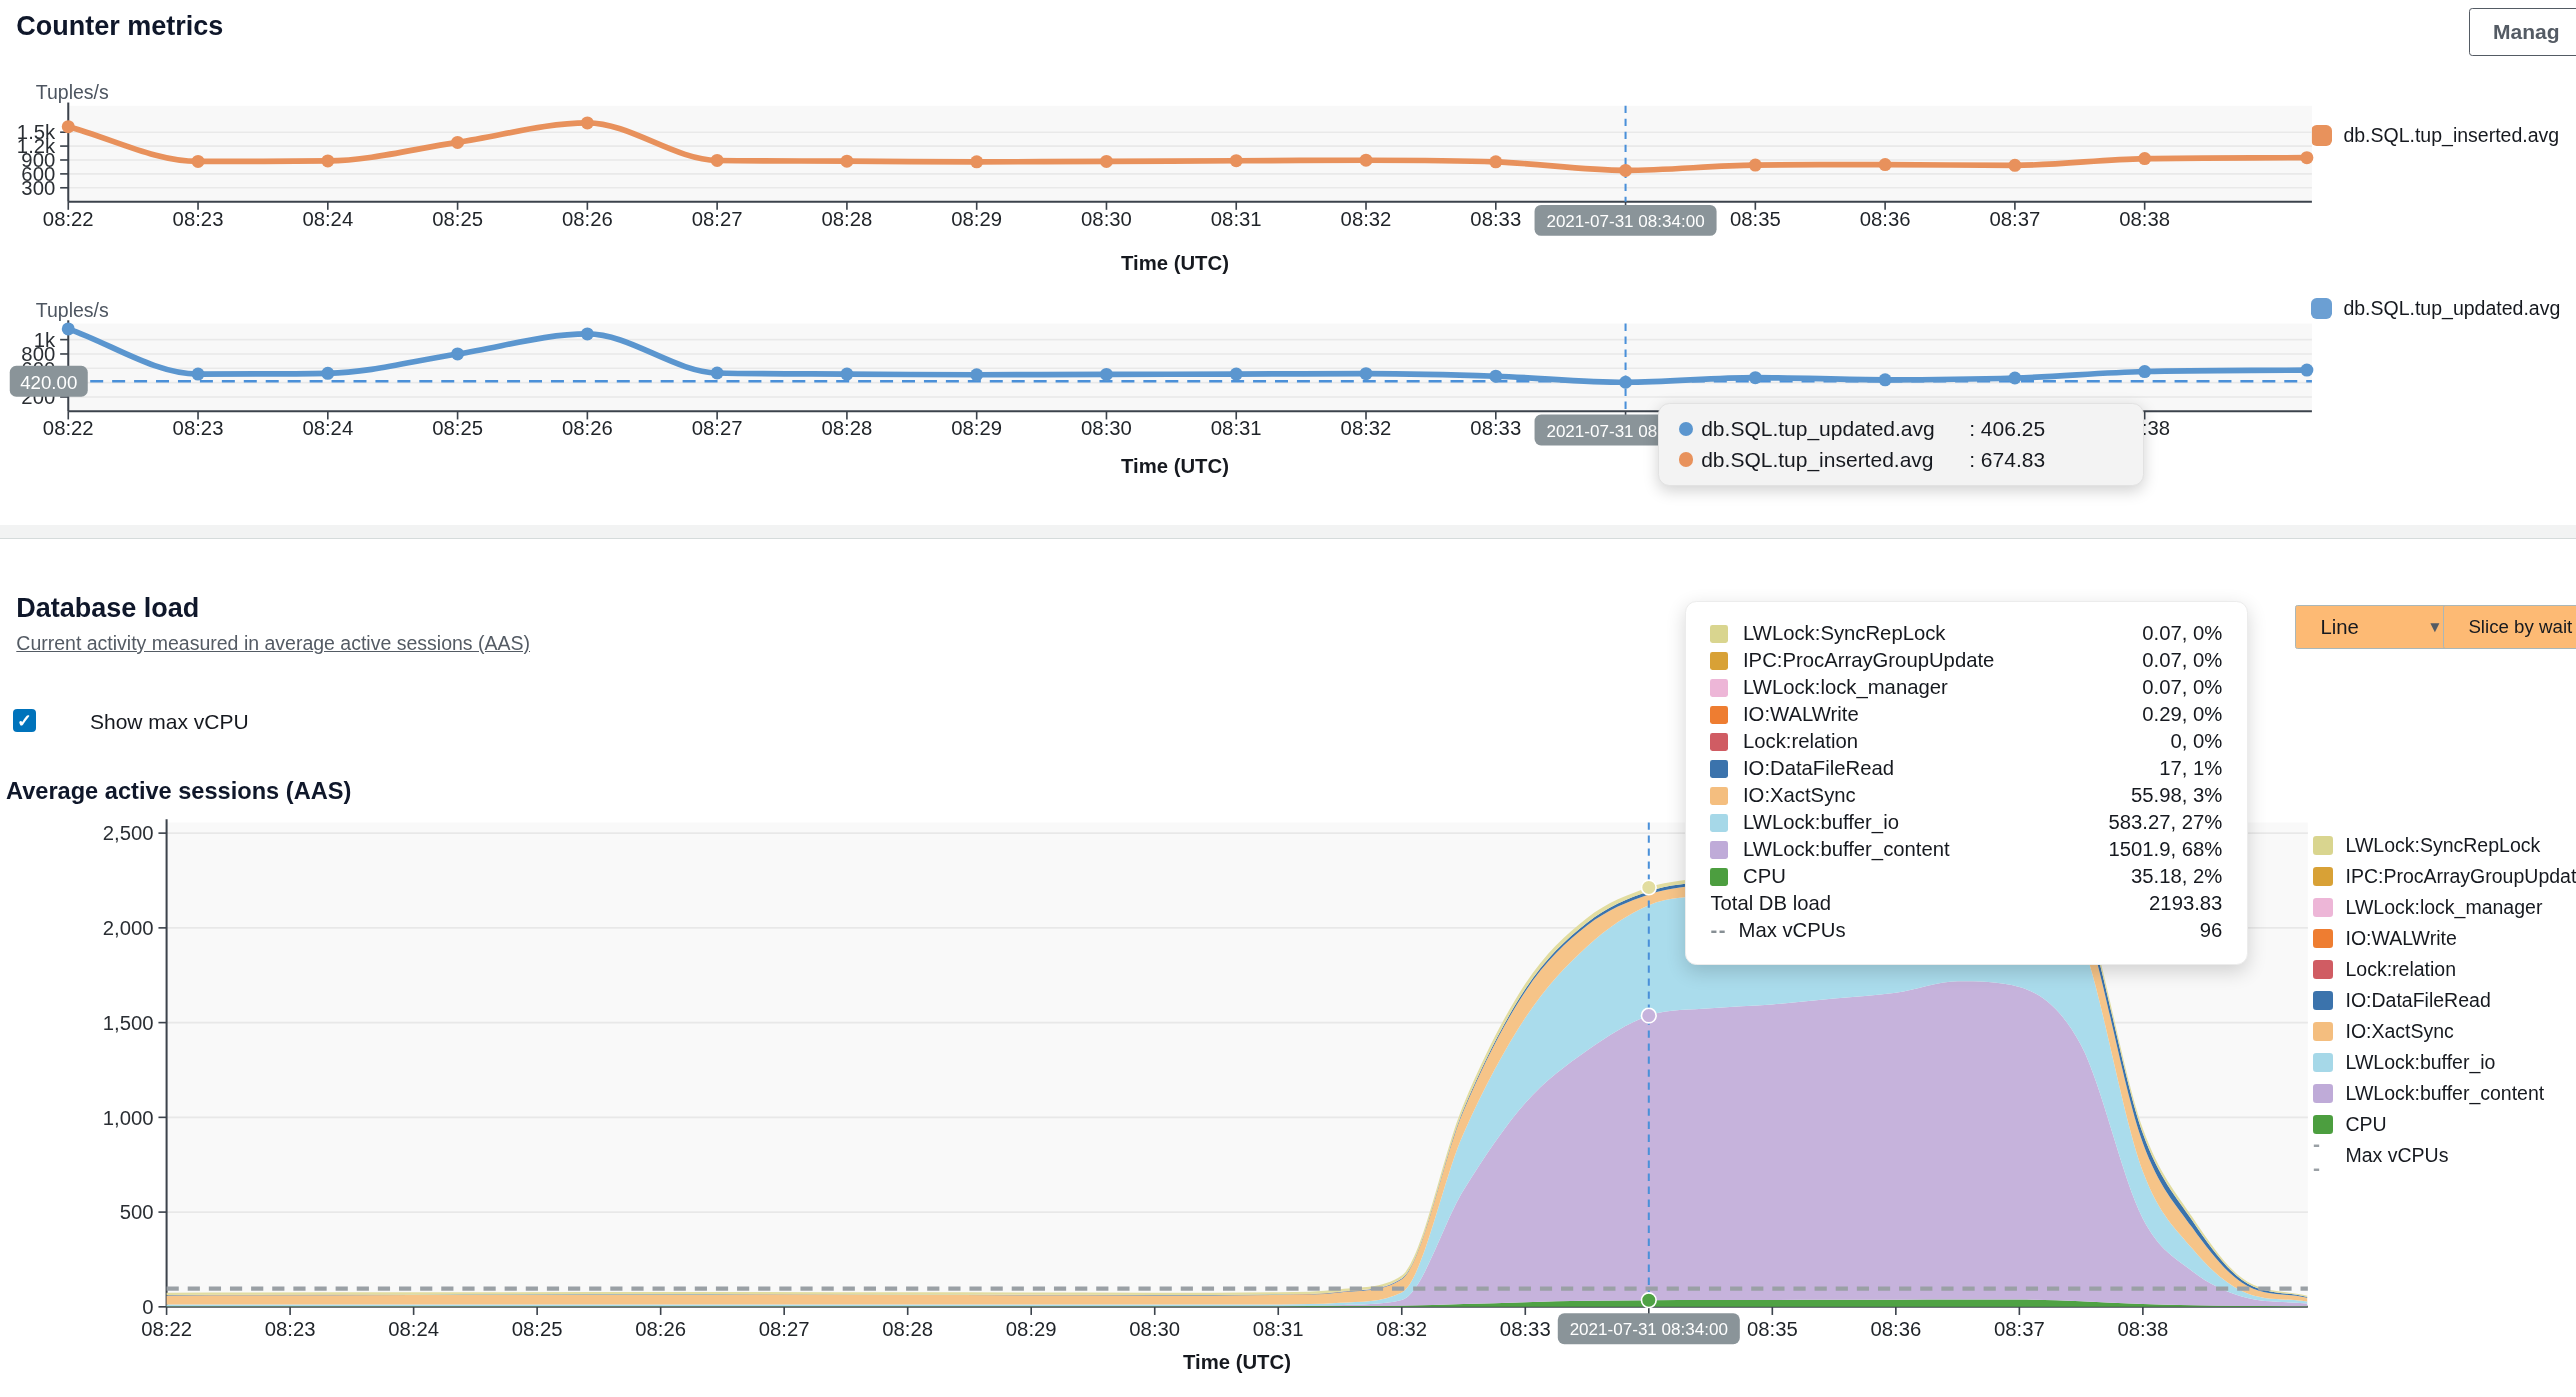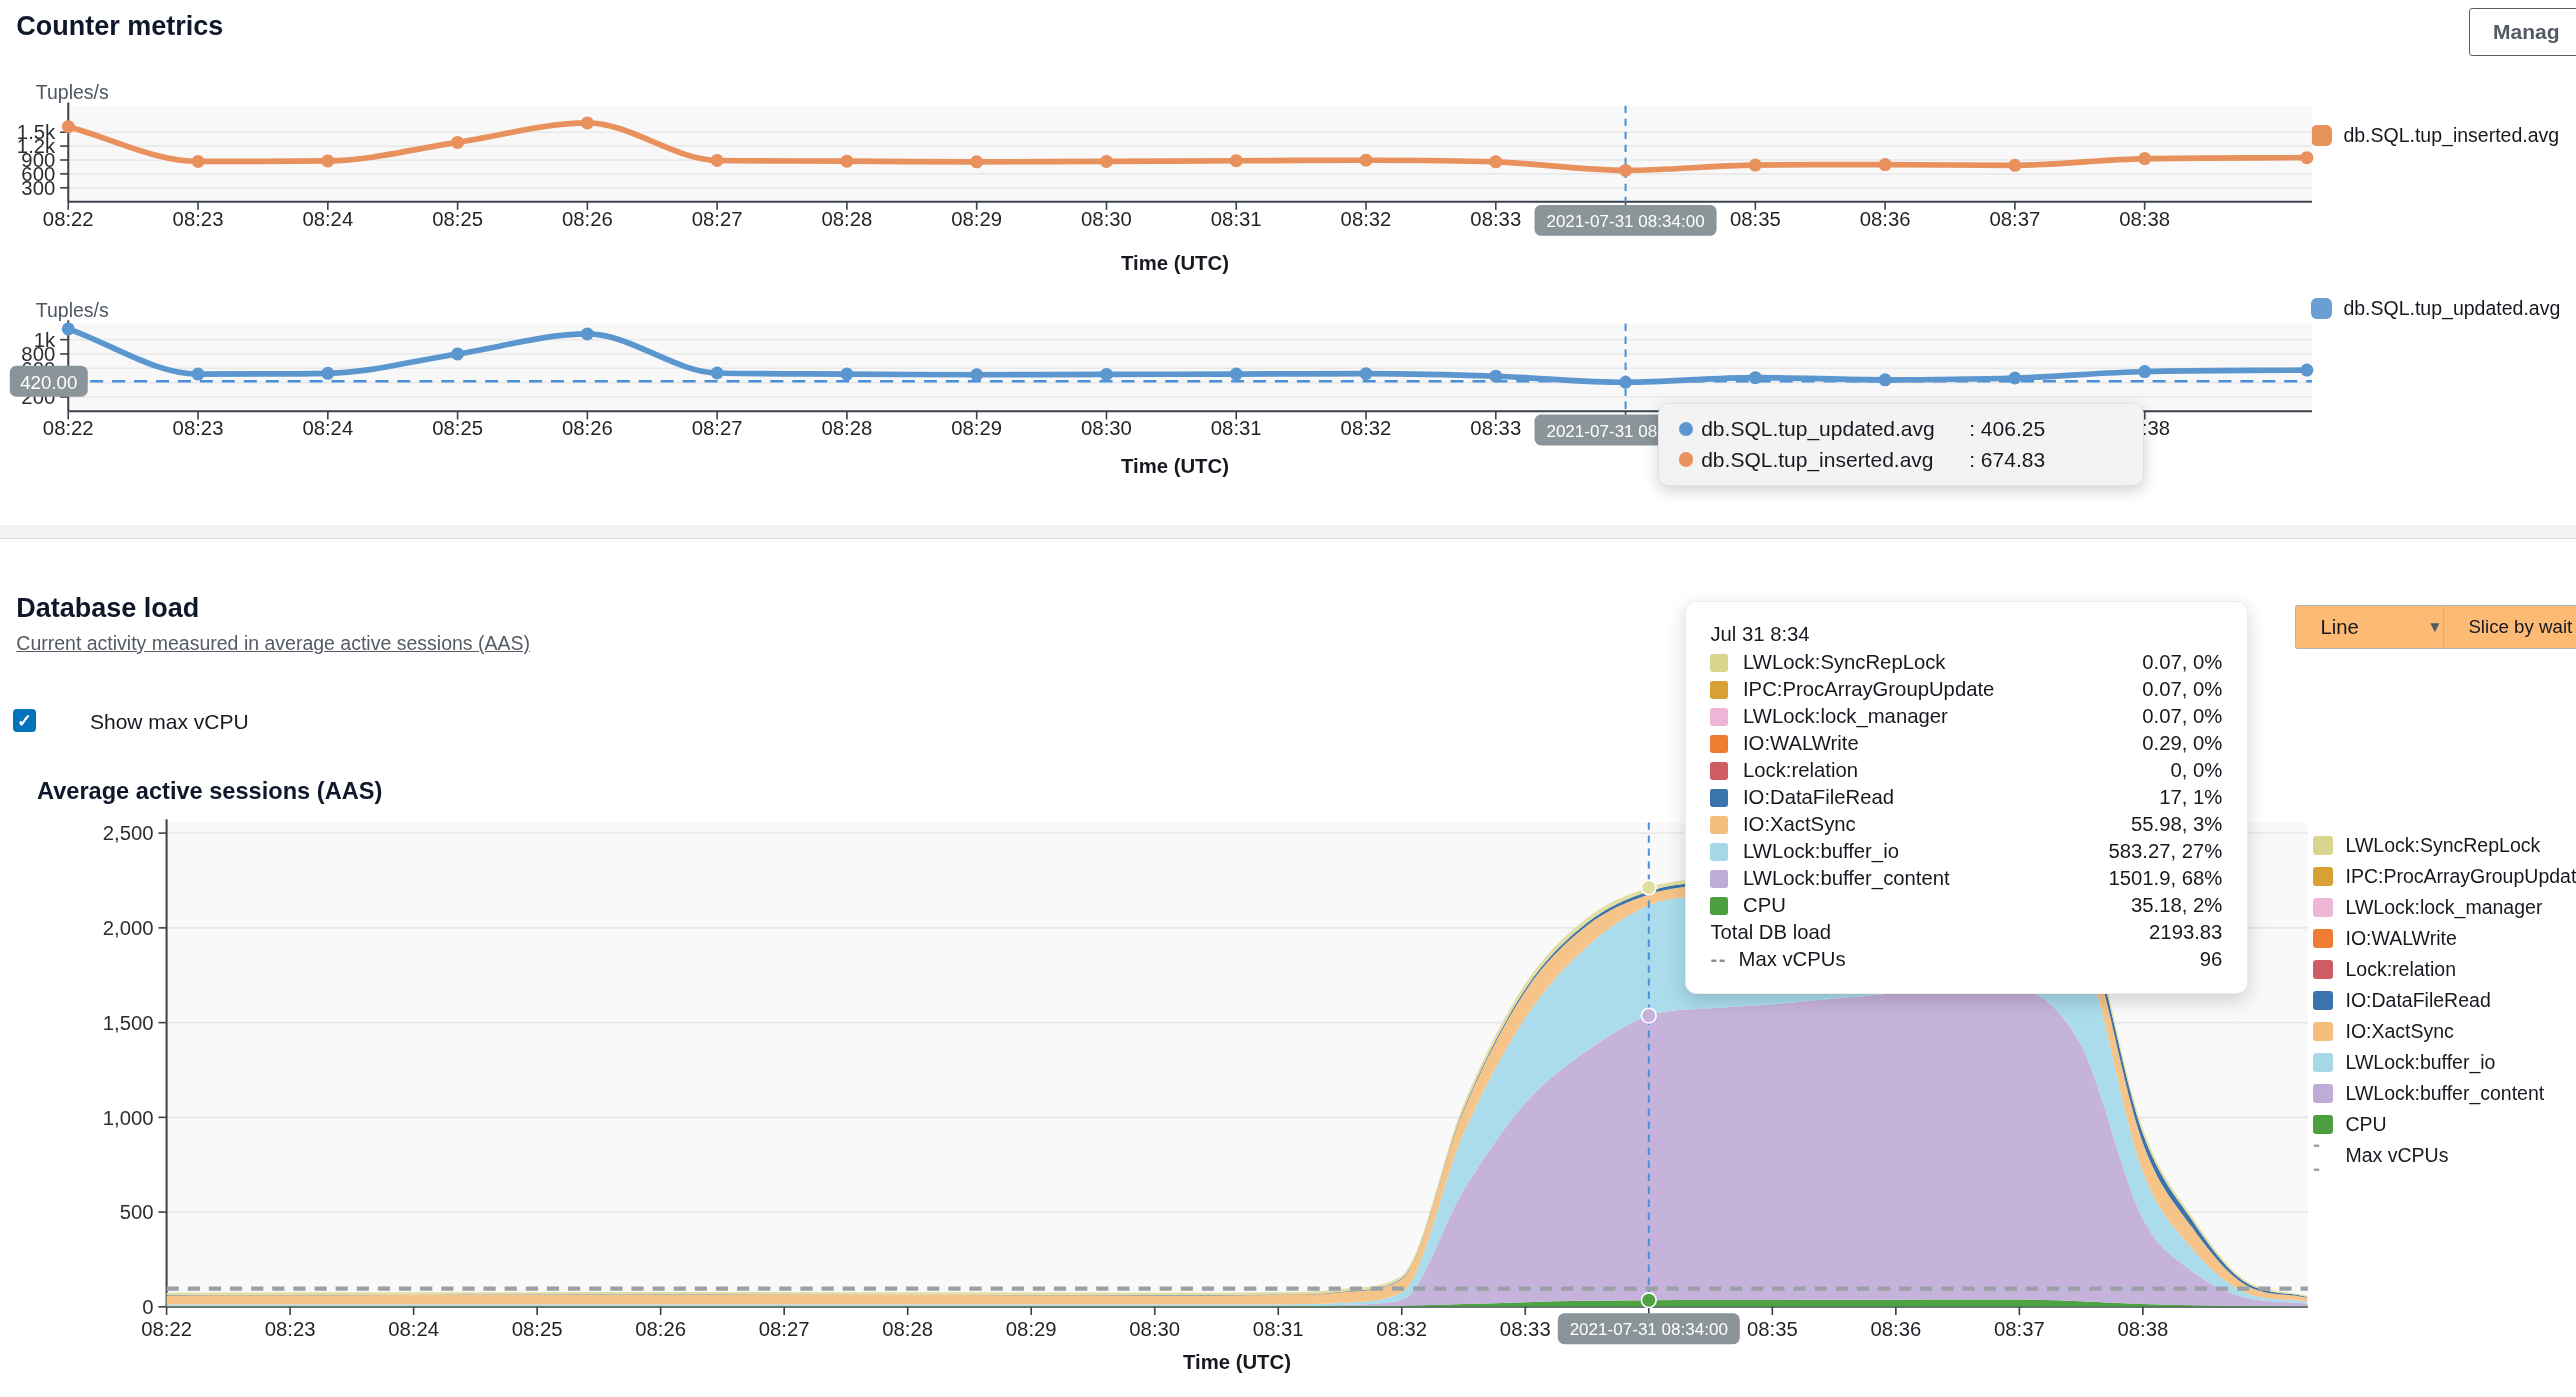--- a/index.html
+++ b/index.html
@@ -83,24 +83,23 @@
   <span>Line</span>
   <span style="margin-left:auto;margin-right:18px;font-size:15.4px;color:#545b64">▼</span>
 </div>
 <div class="select" style="left:2443px;top:605px;width:268px;height:42px;padding-left:24.4px;font-size:18.7px">
   <span>Slice by wait</span>
 </div>
 
 <div class="checkbox">✓</div>
 <div class="cb-label">Show max vCPU</div>
 
-<div class="h1" style="left:37px;top:778px;font-size:23.6px;z-index:2">Average active sessions (AAS)</div>
+<div class="h1" style="left:6px;top:778px;font-size:23.6px;z-index:2">Average active sessions (AAS)</div>
 
 <div class="tooltip-lg">
-  <div class="trow title">Jul 31 8:34</div>
   <div id="tooltip-lg-rows">
       <div class="trow">
         <span class="sw" style="background: rgb(217, 213, 143);"></span>
         <span>LWLock:SyncRepLock</span>
         <span class="val">0.07, 0%</span>
       </div>
       <div class="trow">
         <span class="sw" style="background: rgb(216, 161, 54);"></span>
         <span>IPC:ProcArrayGroupUpdate</span>
         <span class="val">0.07, 0%</span>

